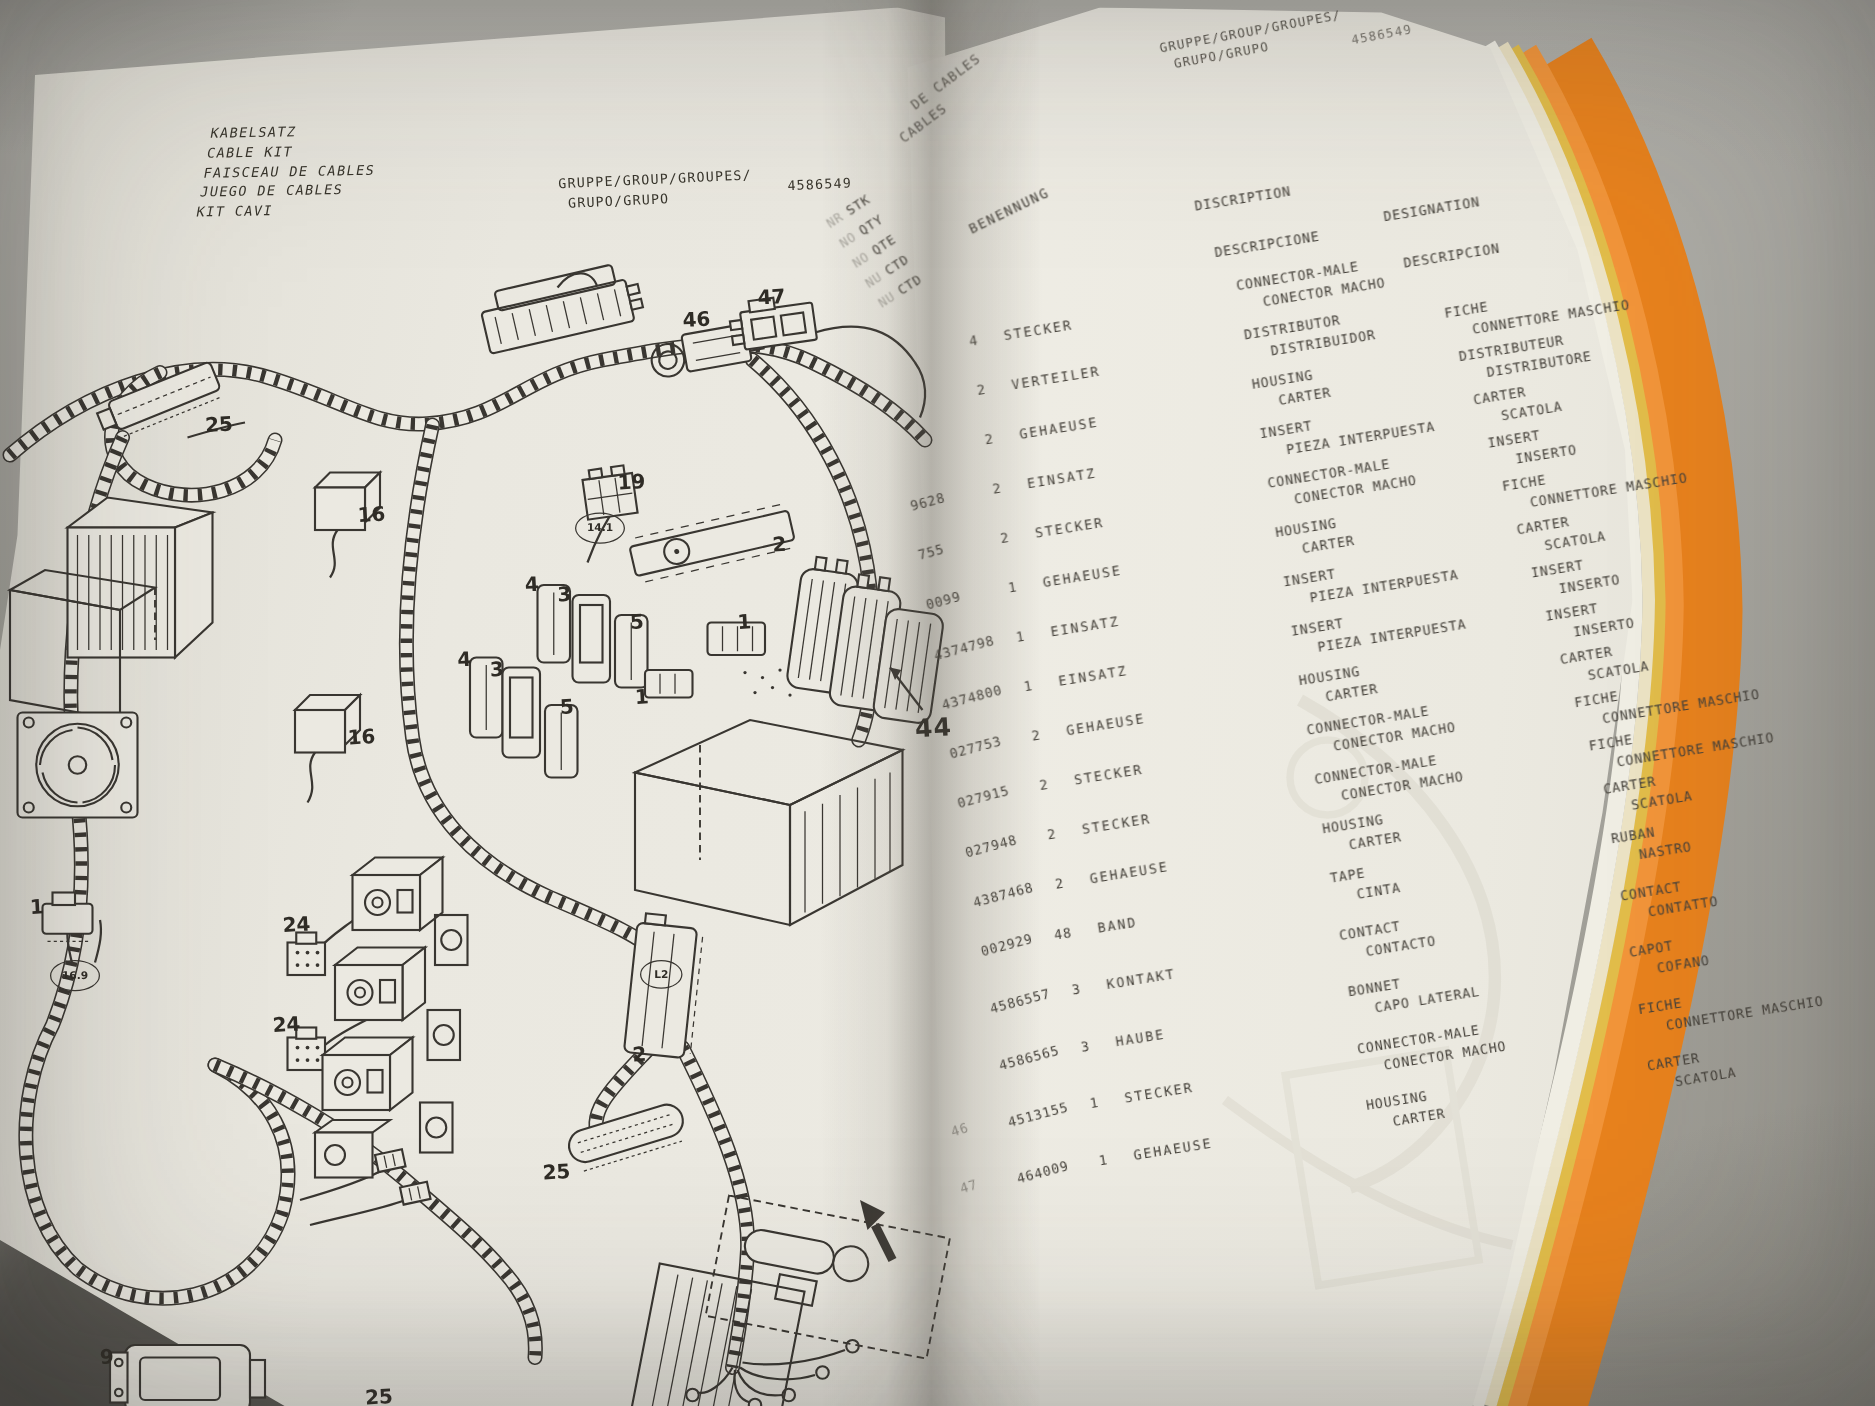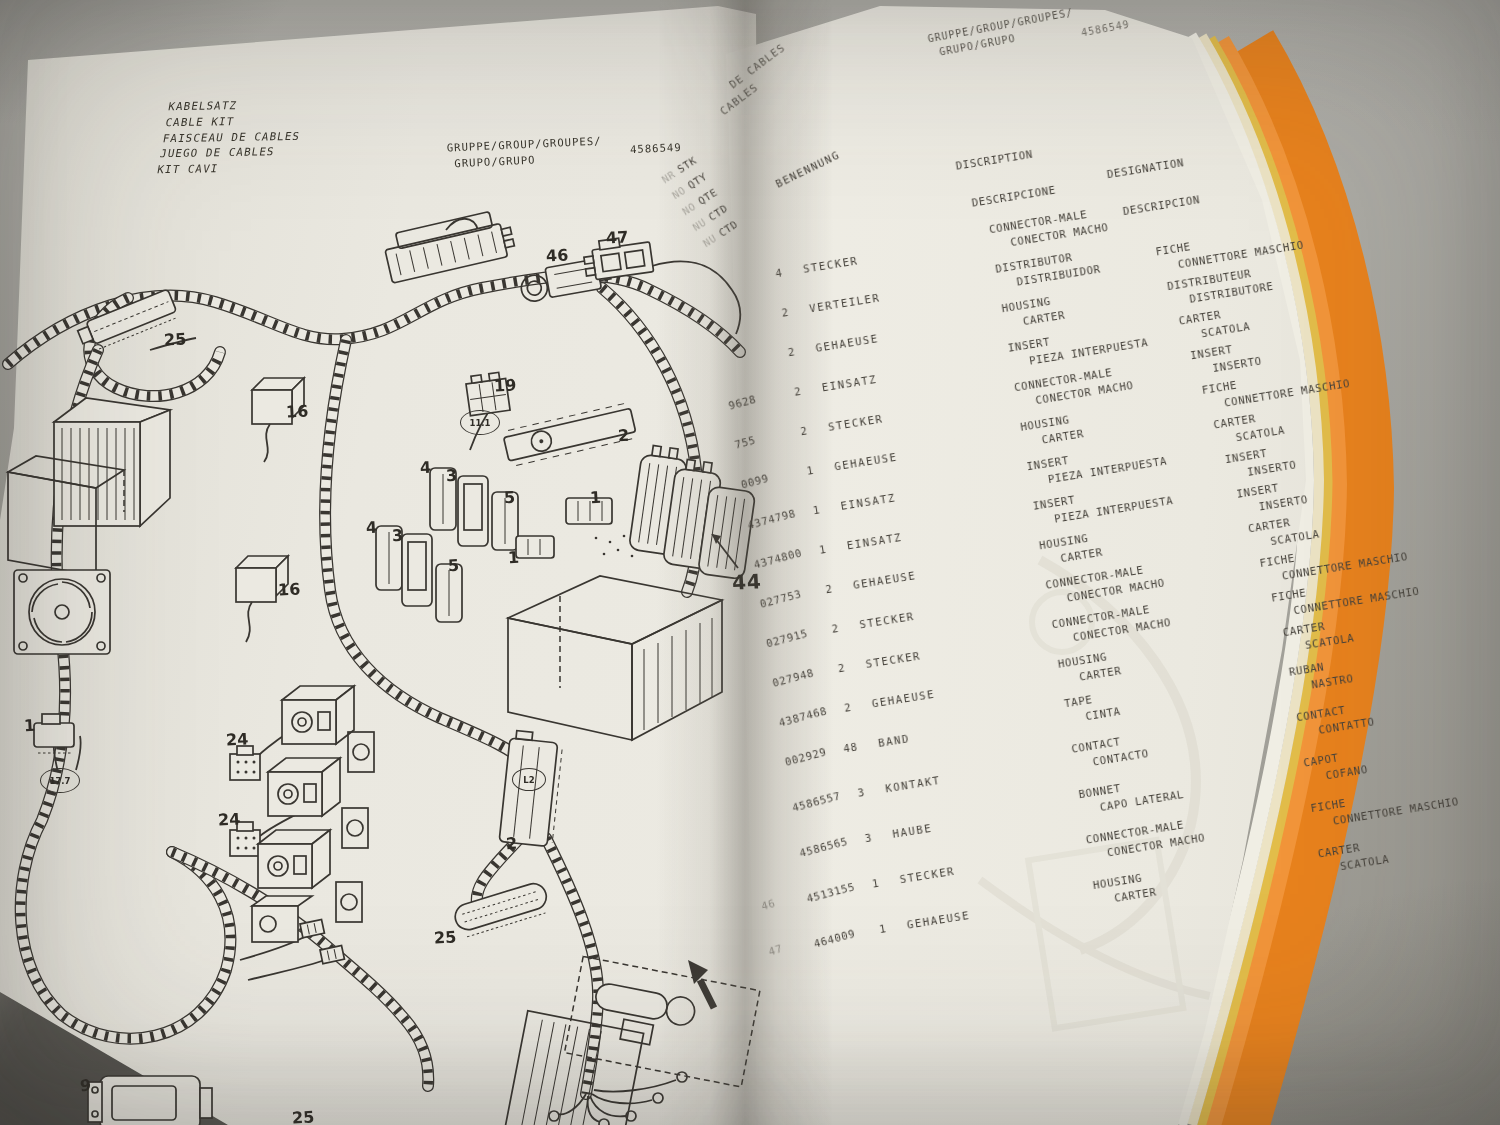--- a/index.html
+++ b/index.html
@@ -513,22 +513,22 @@
           <div class="co" style="left: 508px; top: 376px;">1</div>
           <div class="co co-big" style="left: 732px; top: 398px;">44</div>
           <div class="co" style="left: 24px; top: 544px;">1</div>
           <div class="co" style="left: 226px; top: 558px;">24</div>
           <div class="co" style="left: 218px; top: 638px;">24</div>
           <div class="co" style="left: 506px; top: 662px;">2</div>
           <div class="co" style="left: 434px; top: 756px;">25</div>
           <div class="co" style="left: 80px; top: 904px;">9</div>
           <div class="co" style="left: 292px; top: 936px;">25</div>
           <div class="oval" style="left: 512px; top: 596px; width: 32px; height: 21px;">L2</div>
-          <div class="oval" style="left: 40px; top: 596px; width: 38px; height: 23px;">17.7</div>
-          <div class="oval" style="left: 460px; top: 238px; width: 38px; height: 23px;">11.1</div>
+          <div class="oval" style="left: 40px; top: 596px; width: 38px; height: 23px;">16.9</div>
+          <div class="oval" style="left: 460px; top: 238px; width: 38px; height: 23px;">14.1</div>
         </div>
     </div>
   </div>
 
   <div class="rp-top">
     <div>GRUPPE/GROUP/GROUPES/</div>
     <div class="l2">GRUPO/GRUPO</div>
     <div class="num t">4586549</div>
   </div>
 

